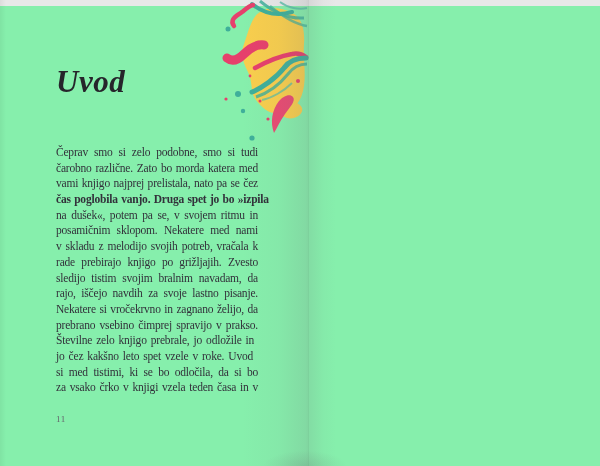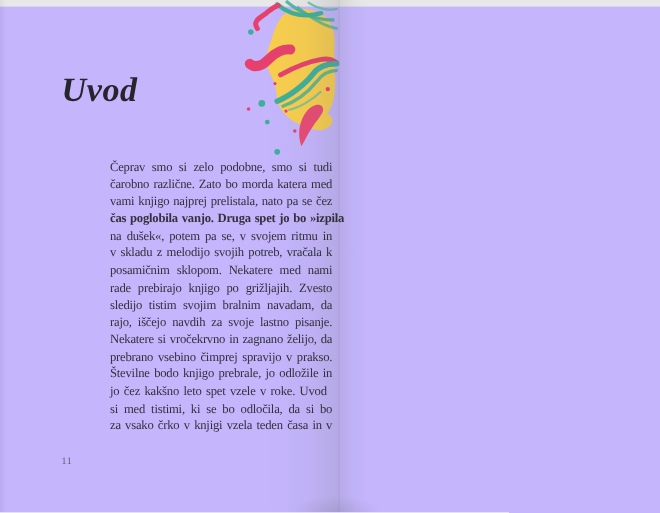--- a/index.html
+++ b/index.html
@@ -1,19 +1,19 @@
 <!DOCTYPE html>
 <html><head>
 <meta charset="utf-8">
 <style>
   html,body{margin:0;padding:0;background:#ffffff;}
   .canvas{
     position:relative;
     width:600px;height:466px;
-    background:#c4b5fd;
+    background:#86efac;
     overflow:hidden;
     font-family:"Liberation Serif", serif;
   }
   .top-strip{
     position:absolute;left:0;top:0;width:600px;height:6px;
     background:#e8e8e8;
   }
   .left-edge{
     position:absolute;left:0;top:0;width:6px;height:466px;
     background:linear-gradient(to right, rgba(0,0,0,0.05), rgba(0,0,0,0));
@@ -43,21 +43,21 @@
     font-style:italic;font-weight:600;font-size:31px;line-height:36px;
     color:#26252b;letter-spacing:0.5px;
   }
   .textblock{
     position:absolute;z-index:3;
     color:#32313a;
     font-size:11.5px;line-height:15.7px;letter-spacing:-0.2px;
   }
   .tb-left{left:56px;top:139px;width:202px;}
   .line{height:15.7px;width:100%;white-space:nowrap;overflow:visible;}
-  .jline{display:inline-block;white-space:nowrap;margin-left:44px;}
+  .jline{display:inline-block;white-space:nowrap;}
   .pagenum{
     position:absolute;z-index:3;width:202px;text-align:left;
     font-size:9px;color:#63626a;letter-spacing:0.5px;
   }
   .pn-left{left:56px;top:408px;}
 </style>
 </head>
 <body>
 
 <div class="canvas">
@@ -102,28 +102,28 @@
 
   <div class="page page-left">
     <div class="heading">Uvod</div>
 
     <div class="textblock tb-left">
       <div class="line"><span class="jline" style="word-spacing: 3.32143px;">Čeprav smo si zelo podobne, smo si tudi</span></div>
       <div class="line"><span class="jline" style="word-spacing: 1.16667px;">čarobno različne. Zato bo morda katera med</span></div>
       <div class="line"><span class="jline" style="word-spacing: 0.883929px;">vami knjigo najprej prelistala, nato pa se čez</span></div>
       <div class="line"><span class="jline" style="word-spacing: 0.758929px; font-weight: bold;">čas poglobila vanjo. Druga spet jo bo »izpila</span></div>
       <div class="line"><span class="jline" style="word-spacing: 2px;">na dušek«, potem pa se, v svojem ritmu in</span></div>
+      <div class="line"><span class="jline" style="word-spacing: 3.72266px;">posamičnim sklopom. Nekatere med nami</span></div>
       <div class="line"><span class="jline" style="word-spacing: 1.37054px;">v skladu z melodijo svojih potreb, vračala k</span></div>
-      <div class="line"><span class="jline" style="word-spacing: 3.72266px;">posamičnim sklopom. Nekatere med nami</span></div>
       <div class="line"><span class="jline" style="word-spacing: 3.66875px;">rade prebirajo knjigo po grižljajih. Zvesto</span></div>
       <div class="line"><span class="jline" style="word-spacing: 3.32812px;">sledijo tistim svojim bralnim navadam, da</span></div>
       <div class="line"><span class="jline" style="word-spacing: 2.8776px;">rajo, iščejo navdih za svoje lastno pisanje.</span></div>
       <div class="line"><span class="jline" style="word-spacing: 0.914062px;">Nekatere si vročekrvno in zagnano želijo, da</span></div>
       <div class="line"><span class="jline" style="word-spacing: 1.625px;">prebrano vsebino čimprej spravijo v prakso.</span></div>
-      <div class="line"><span class="jline" style="word-spacing: 1.36458px;">Številne bodo knjigo prebrale, jo odložile in</span></div>
+      <div class="line"><span class="jline" style="word-spacing: 1.36458px;">Številne zelo knjigo prebrale, jo odložile in</span></div>
       <div class="line"><span class="jline" style="word-spacing: 1.37695px;">jo čez kakšno leto spet vzele v roke. Uvod</span></div>
       <div class="line"><span class="jline" style="word-spacing: 2.77951px;">si med tistimi, ki se bo odločila, da si bo</span></div>
       <div class="line"><span class="jline" style="word-spacing: 1.24653px;">za vsako črko v knjigi vzela teden časa in v</span></div>
     </div>
 
     <div class="pagenum pn-left">11</div>
   </div>
 
   <div class="page page-right">
     

